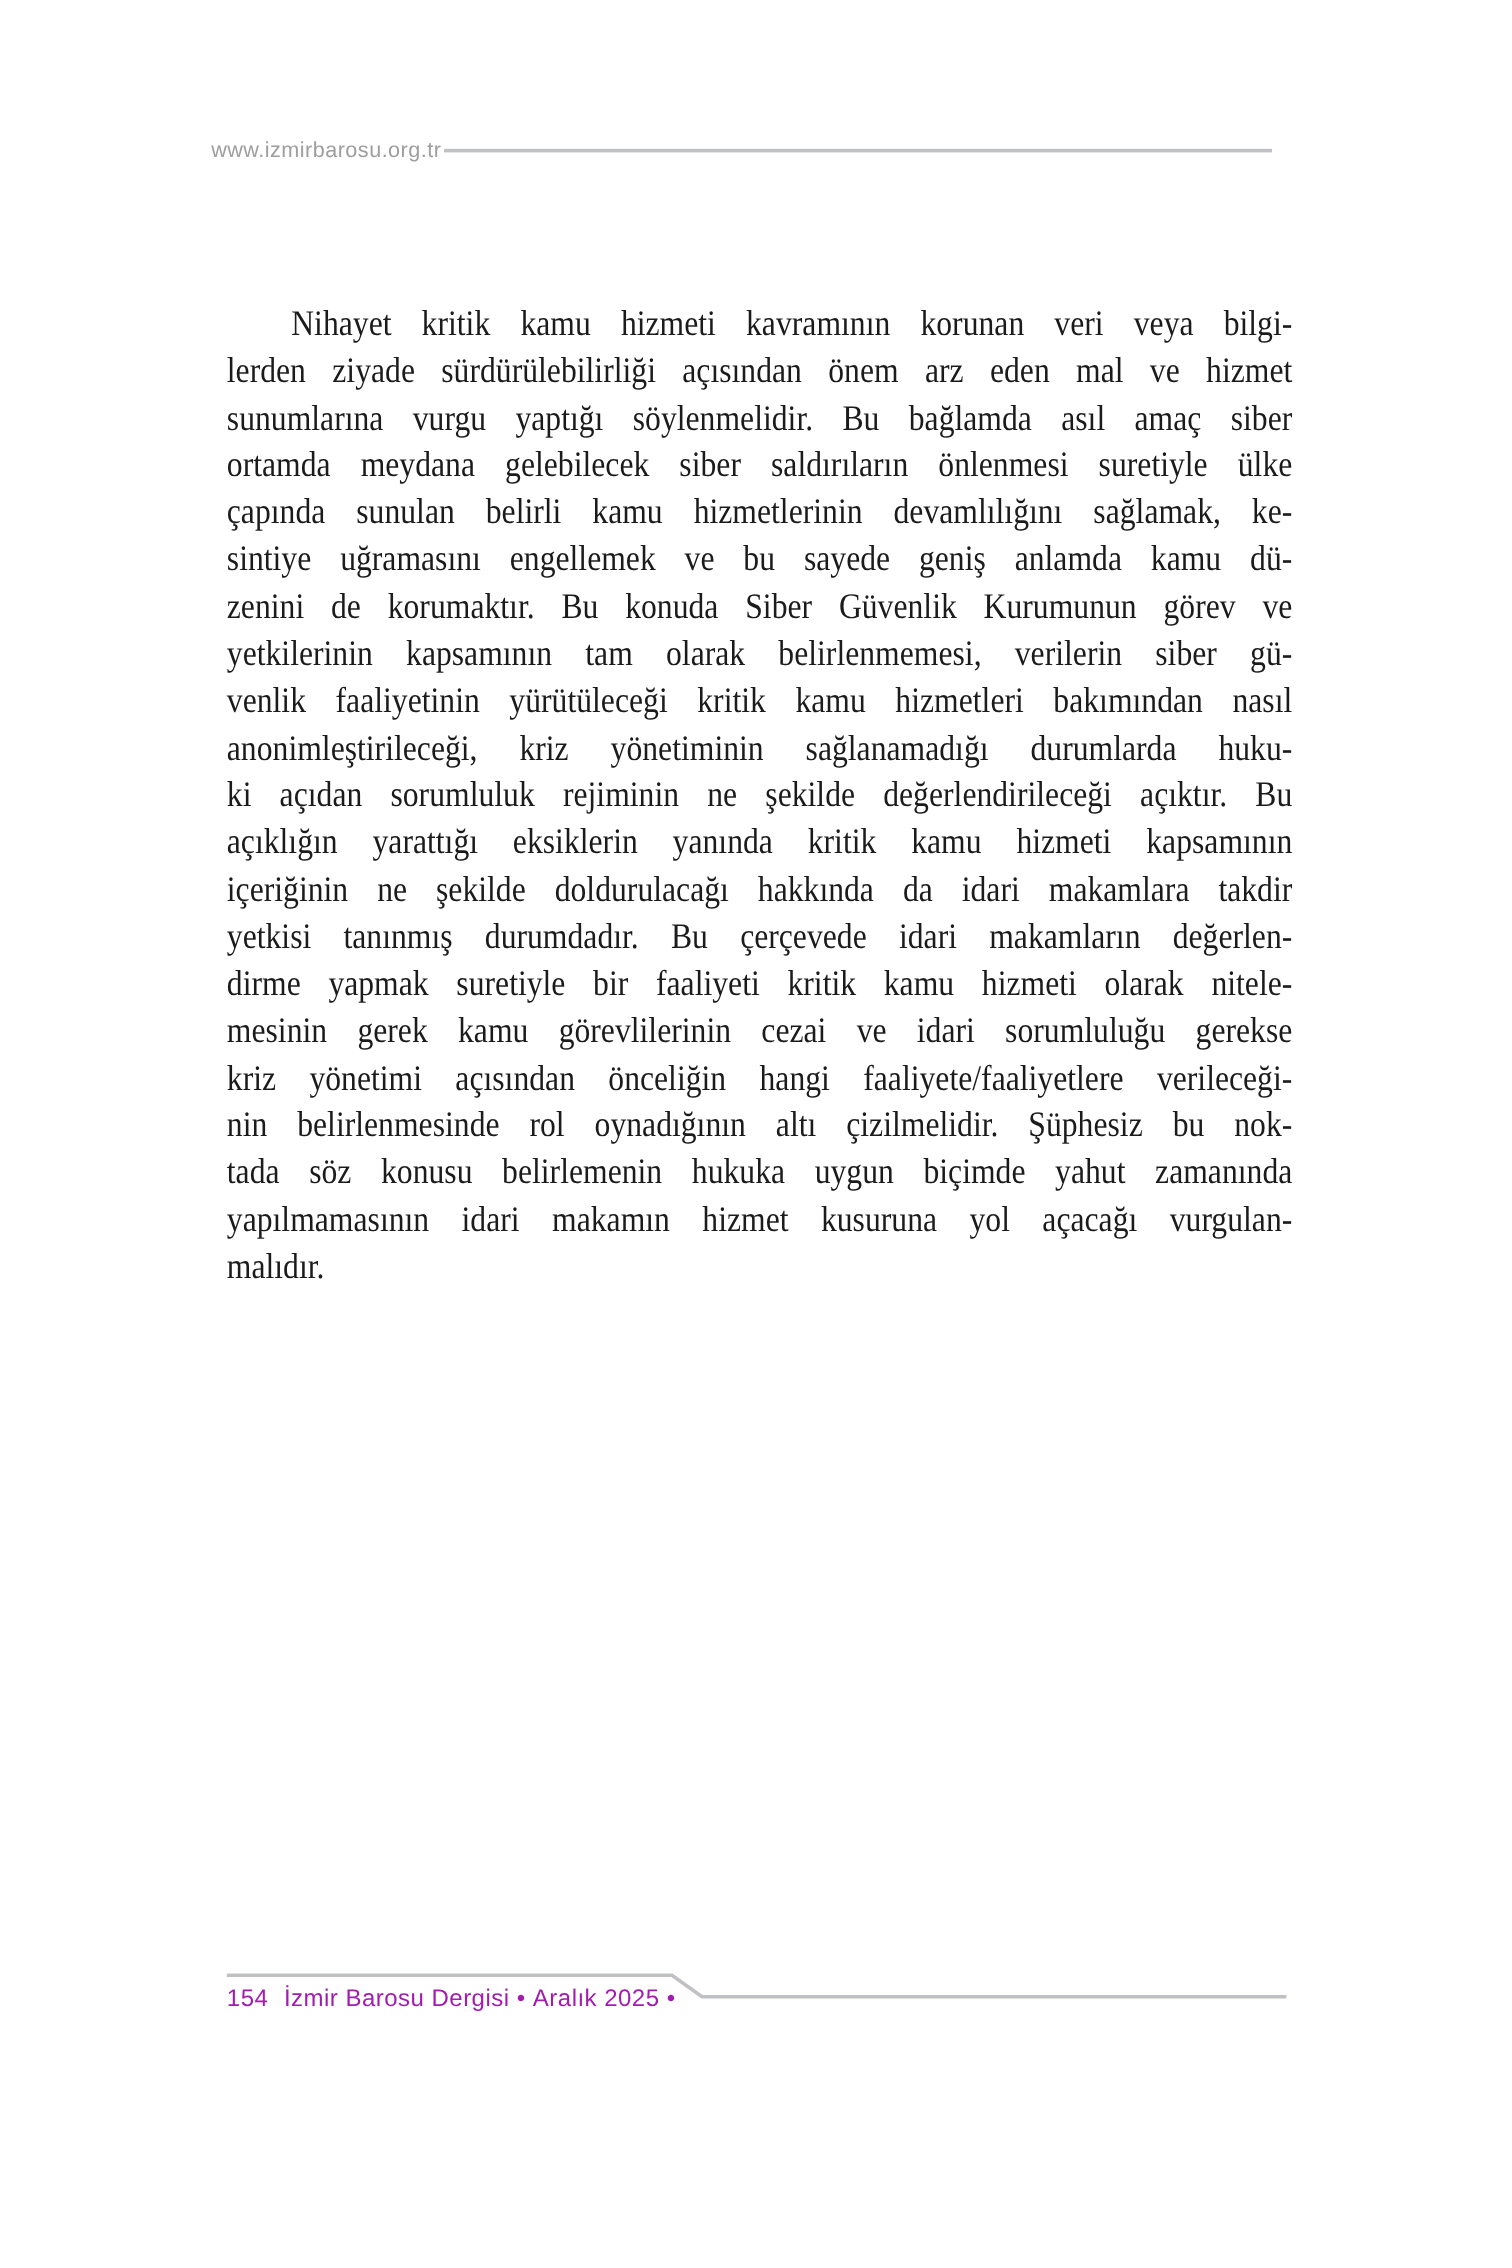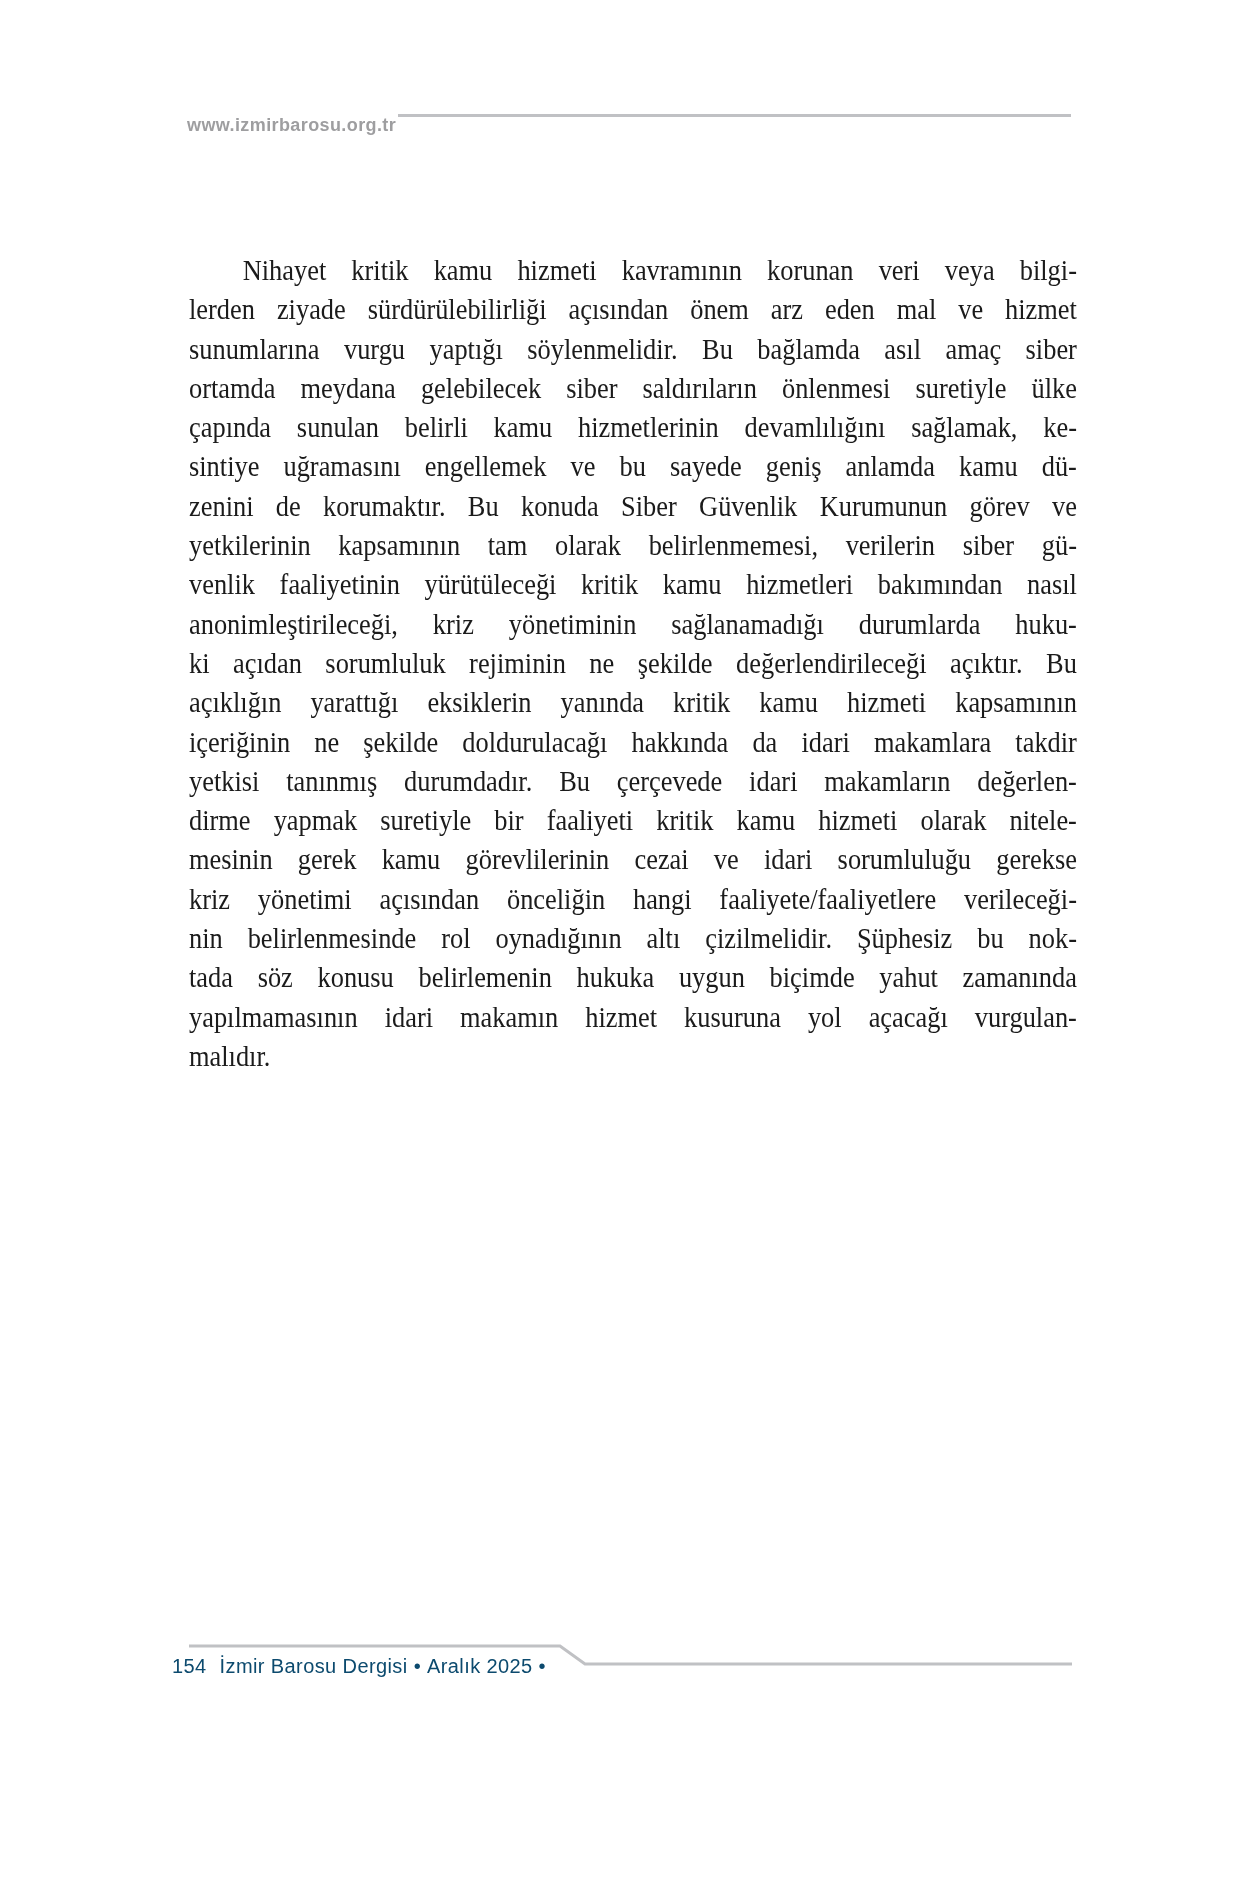--- a/index.html
+++ b/index.html
@@ -12,26 +12,25 @@
     width: 1260px;
     height: 1890px;
     background: #ffffff;
     overflow: hidden;
     font-family: "Liberation Serif", serif;
   }
 
   
   .header {
     position: absolute;
-    left: 187px;
+    left: 176px;
     top: 114px;
     width: 884px;
     display: flex;
-    align-items: flex-start;
-    font-weight: bold;
+    align-items: center;
   }
   .header-url {
     font-family: "Liberation Sans", sans-serif;
     font-size: 18px;
     line-height: 22px;
     letter-spacing: 0.4px;
     color: #9e9ea0;
     white-space: nowrap;
   }
   .header-rule {
@@ -65,27 +64,27 @@
   
   .footer-rule-svg {
     position: absolute;
     left: 0;
     top: 1630px;
     width: 1260px;
     height: 50px;
   }
   .footer-text {
     position: absolute;
-    left: 172px;
+    left: 189px;
     top: 1653px;
     font-family: "Liberation Sans", sans-serif;
     font-size: 20px;
     line-height: 26px;
     letter-spacing: 0.4px;
-    color: #0c4a6e;
+    color: #a21caf;
     white-space: nowrap;
   }
   .footer-text .page-number { margin-right: 13px; }
   .footer-text .sep { margin: 0 6px; }
 </style>
 </head>
 <body>
 
 <div class="page">
 

